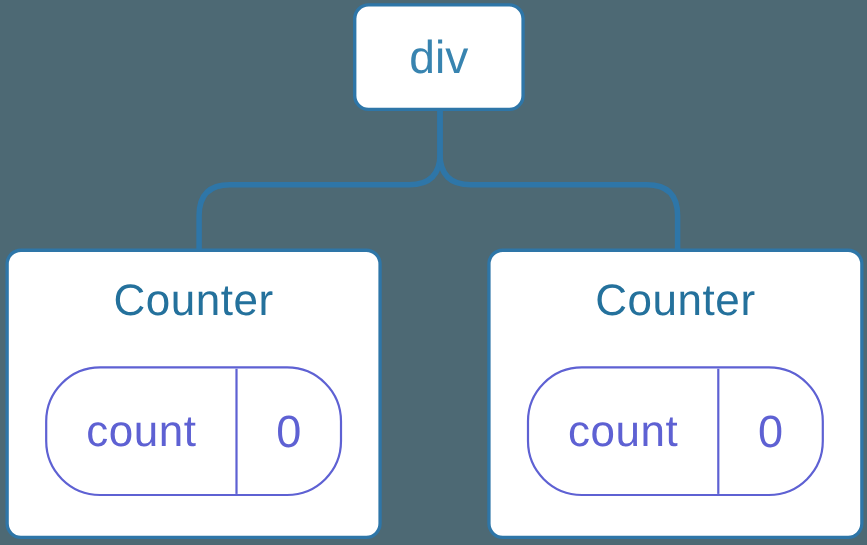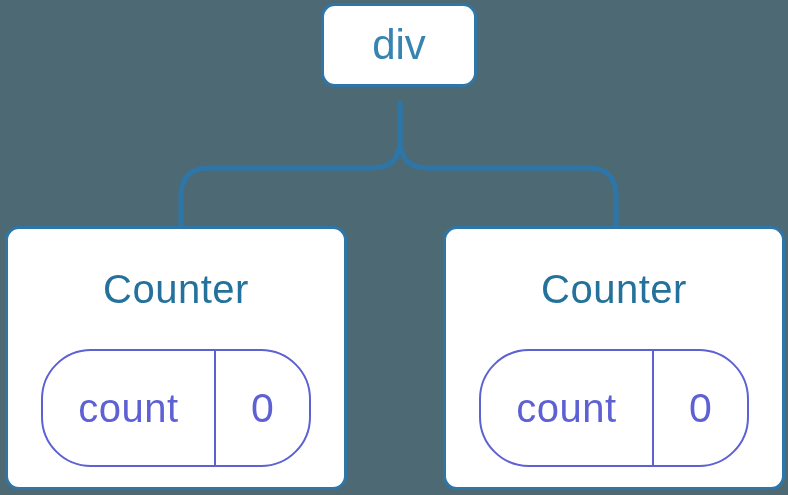--- a/index.html
+++ b/index.html
@@ -25,42 +25,42 @@
     position:absolute;left:0;top:0;width:788px;height:495px;
   }
   .connector-svg path{
     fill:none;
     stroke:var(--connector-blue);
     stroke-width:5;
   }
   .root-node{
     position:absolute;
     left:321px;top:3px;
-    width:156px;height:84px;
+    width:156px;height:98px;
     background:var(--card-bg);
     border:3px solid var(--connector-blue);
     border-radius:14px;
     display:flex;align-items:center;justify-content:center;
     font-size:42px;
     font-weight:500;
     color:var(--node-text-blue);
   }
   .component-card{
     position:absolute;
     top:226px;
     width:342px;height:264px;
     background:var(--card-bg);
     border:3px solid var(--connector-blue);
     border-radius:14px;
     display:flex;flex-direction:column;align-items:center;
   }
   .component-card.left{left:5px;}
   .component-card.right{left:443px;}
   .component-title{
-    margin-top:36px;
+    margin-top:20px;
     font-size:40px;
     line-height:48px;
     font-weight:500;
     color:var(--component-title-blue);
     letter-spacing:0.5px;
   }
   .state-pill{
     margin-top:36px;
     width:270px;height:118px;
     border:2.5px solid var(--state-purple);

